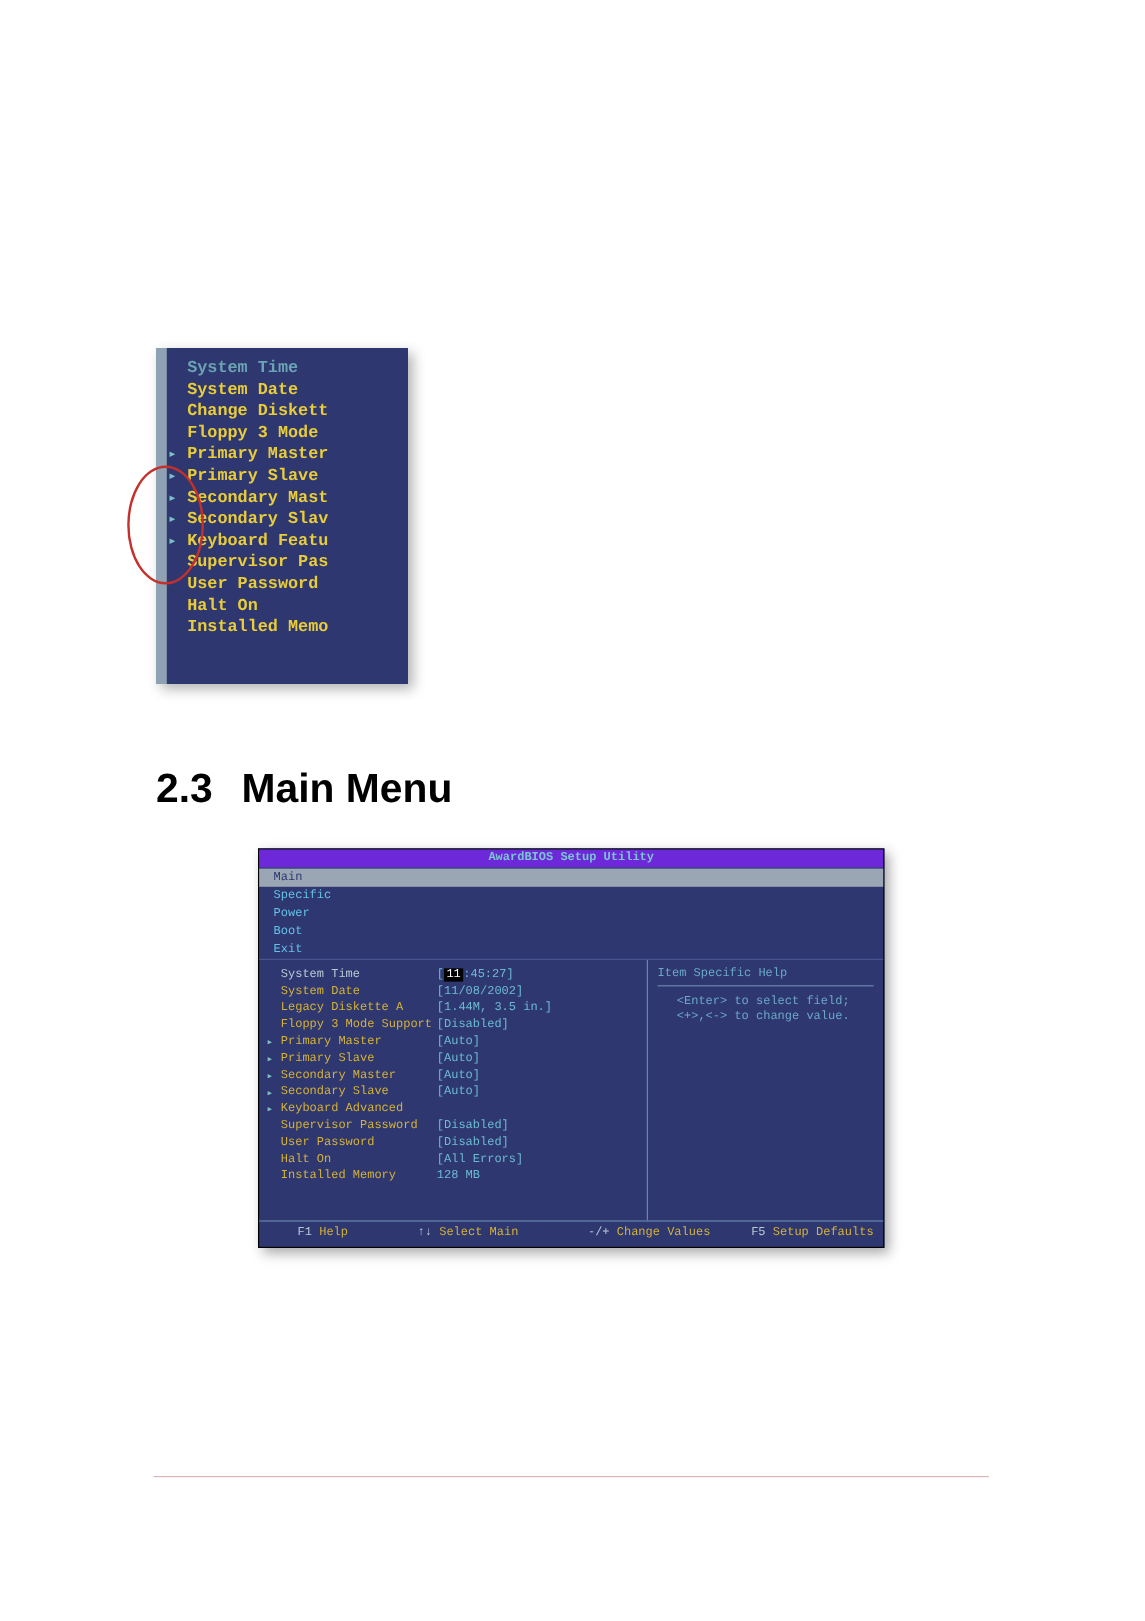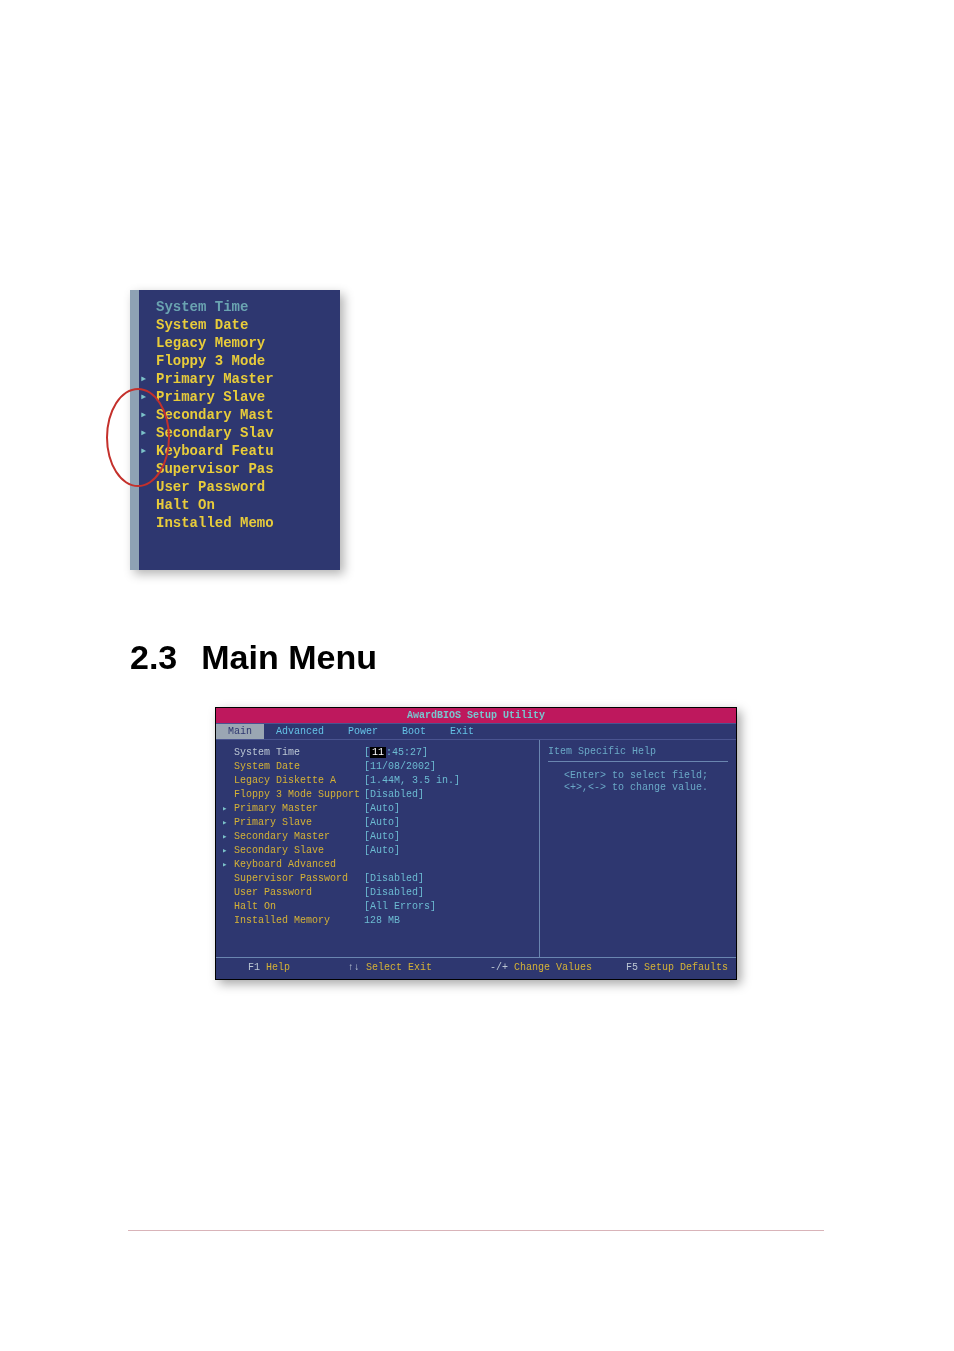--- a/index.html
+++ b/index.html
@@ -76,31 +76,32 @@
     margin-left: 215px;
     width: 520px;
     border: 1px solid #000;
     box-shadow: 4px 4px 10px rgba(0,0,0,0.35);
     font-family: "Courier New", monospace;
     font-size: 10px;
     color: #e6e6e6;
     background: #2e3770;
   }
   .bios-titlebar {
-    background: #be185d;
+    background: #6d28d9;
     color: #78c6cf;
     text-align: center;
     padding: 2px 0;
     font-weight: bold;
   }
   .bios-menubar {
     display: flex;
     background: #2e3770;
     border-top: 1px solid #4a5490;
     border-bottom: 1px solid #4a5490;
+    flex-direction: column;
   }
   .bios-menuitem {
     padding: 2px 12px;
     color: #64c2e6;
   }
   .bios-menuitem.active {
     background: #9aa6b3;
     color: #2e3770;
   }
   .bios-body {
@@ -157,21 +158,21 @@
 </head>
 <body>
 
 <div class="page-content">
 
   <div class="snippet">
     <div class="snippet-tabstrip"></div>
     <div class="snippet-inner" id="snippet-inner">
         <div class="snippet-line snippet-dim">System Time</div>
         <div class="snippet-line">System Date</div>
-        <div class="snippet-line">Legacy Memory</div>
+        <div class="snippet-line">Change Diskett</div>
         <div class="snippet-line">Floppy 3 Mode</div>
         <div class="snippet-line"></div>
         <div class="snippet-line snippet-arrow">Primary Master</div>
         <div class="snippet-line snippet-arrow">Primary Slave</div>
         <div class="snippet-line snippet-arrow">Secondary Mast</div>
         <div class="snippet-line snippet-arrow">Secondary Slav</div>
         <div class="snippet-line snippet-arrow">Keyboard Featu</div>
         <div class="snippet-line">Supervisor Pas</div>
         <div class="snippet-line">User Password</div>
         <div class="snippet-line">Halt On</div>
@@ -181,21 +182,21 @@
   </div>
 
   <div class="section-heading">
     <span class="section-num">2.3</span><span>Main Menu</span>
   </div>
 
   <div class="bios">
     <div class="bios-titlebar">AwardBIOS Setup Utility</div>
     <div class="bios-menubar" id="bios-menubar">
         <div class="bios-menuitem active">Main</div>
-        <div class="bios-menuitem">Advanced</div>
+        <div class="bios-menuitem">Specific</div>
         <div class="bios-menuitem">Power</div>
         <div class="bios-menuitem">Boot</div>
         <div class="bios-menuitem">Exit</div>
       </div>
     <div class="bios-body">
       <div class="bios-left" id="bios-left">
           <div class="bios-row">
             <div class="bios-label sel">System Time</div>
             <div class="bios-value">[<span class="inv">11</span>:45:27]</div>
           </div>
@@ -256,21 +257,21 @@
         <div class="help-title">Item Specific Help</div>
         <div id="help-lines">
             <div class="help-line">&lt;Enter&gt; to select field;</div>
             <div class="help-line">&lt;+&gt;,&lt;-&gt; to change value.</div>
           </div>
       </div>
     </div>
     <div class="bios-footer">
       <div class="foot-row" id="foot-row-1">
           <div class="foot-cell wide"><span class="foot-key">F1</span>  <span class="foot-lbl">Help</span></div>
-          <div class="foot-cell wide"><span class="foot-key">↑↓</span>  <span class="foot-lbl">Select Exit</span></div>
+          <div class="foot-cell wide"><span class="foot-key">↑↓</span>  <span class="foot-lbl">Select Main</span></div>
           <div class="foot-cell wide"><span class="foot-key">-/+</span>  <span class="foot-lbl">Change Values</span></div>
           <div class="foot-cell"><span class="foot-key">F5</span>  <span class="foot-lbl">Setup Defaults</span></div>
         </div>
     </div>
   </div>
 
 </div>
 
 <div class="page-hr"></div>
 

